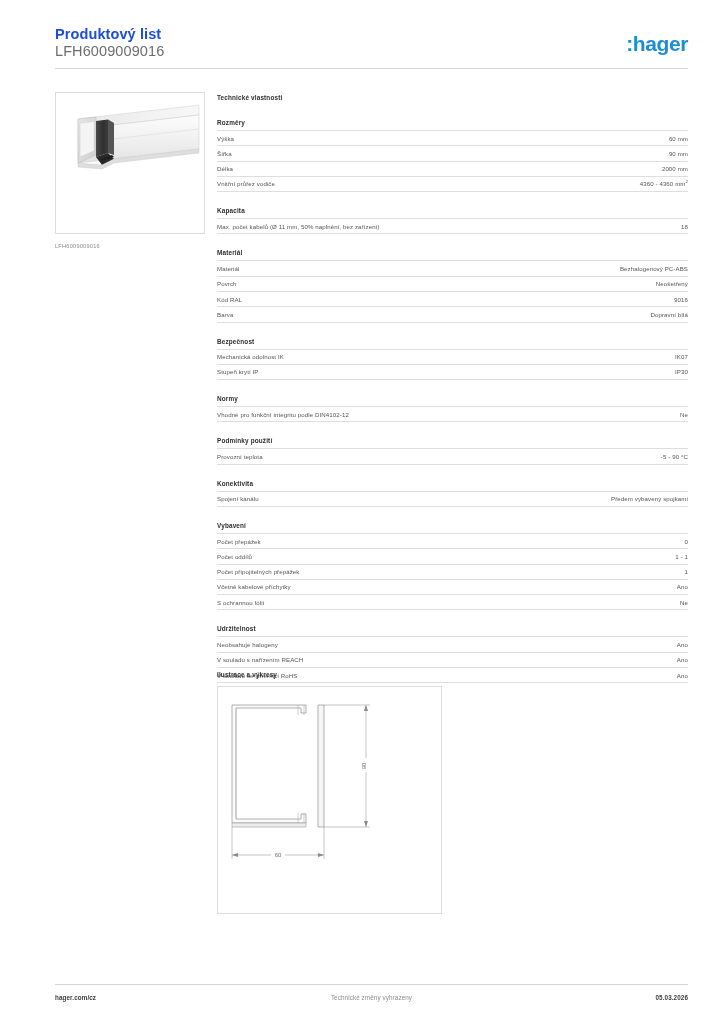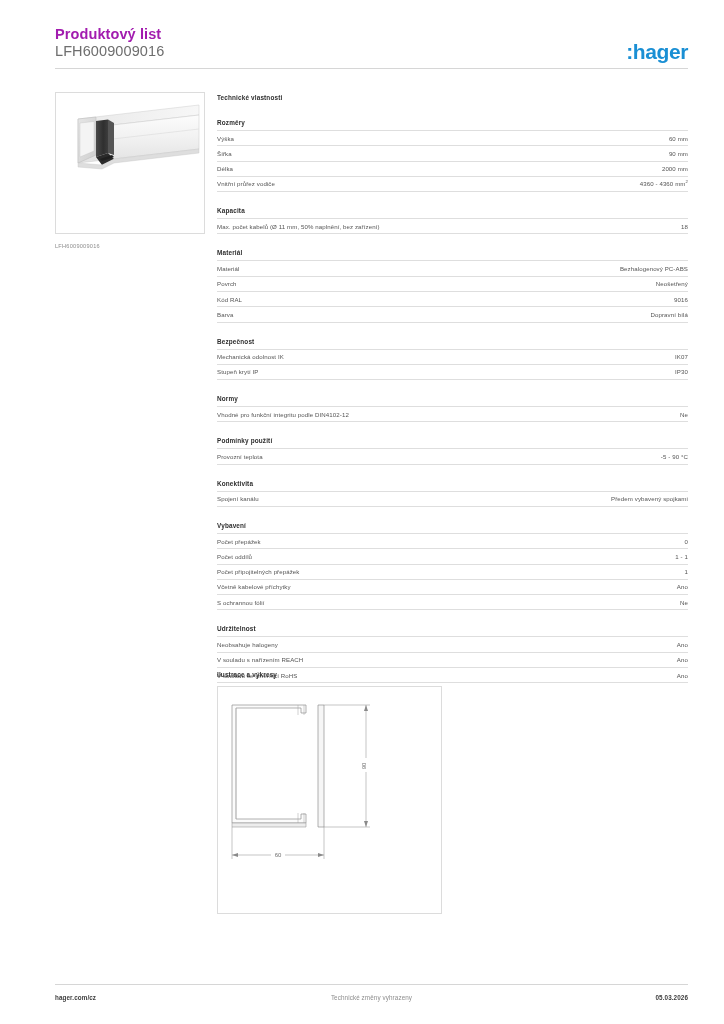--- a/index.html
+++ b/index.html
@@ -28,21 +28,21 @@
   .header {
     position: absolute;
     left: 55px;
     top: 26px;
     width: 633px;
     height: 42px;
   }
   .header-title {
     font-size: 14.5px;
     font-weight: bold;
-    color: #a21caf;
+    color: #1d4ed8;
     letter-spacing: 0.1px;
     line-height: 17px;
     margin: 0;
   }
   .header-subtitle {
     font-size: 14.5px;
     font-weight: normal;
     color: #6e6e6e;
     letter-spacing: 0.1px;
     line-height: 17px;
@@ -50,21 +50,20 @@
   }
   .brand-logo {
     position: absolute;
     right: 0;
     top: 6px;
     font-size: 21px;
     font-weight: bold;
     color: #1a8fd4;
     letter-spacing: -0.4px;
     line-height: 24px;
-    margin-top: 8px;
   }
   .header-rule {
     position: absolute;
     left: 55px;
     top: 68px;
     width: 633px;
     height: 1px;
     background: #d6d6d6;
   }
 

